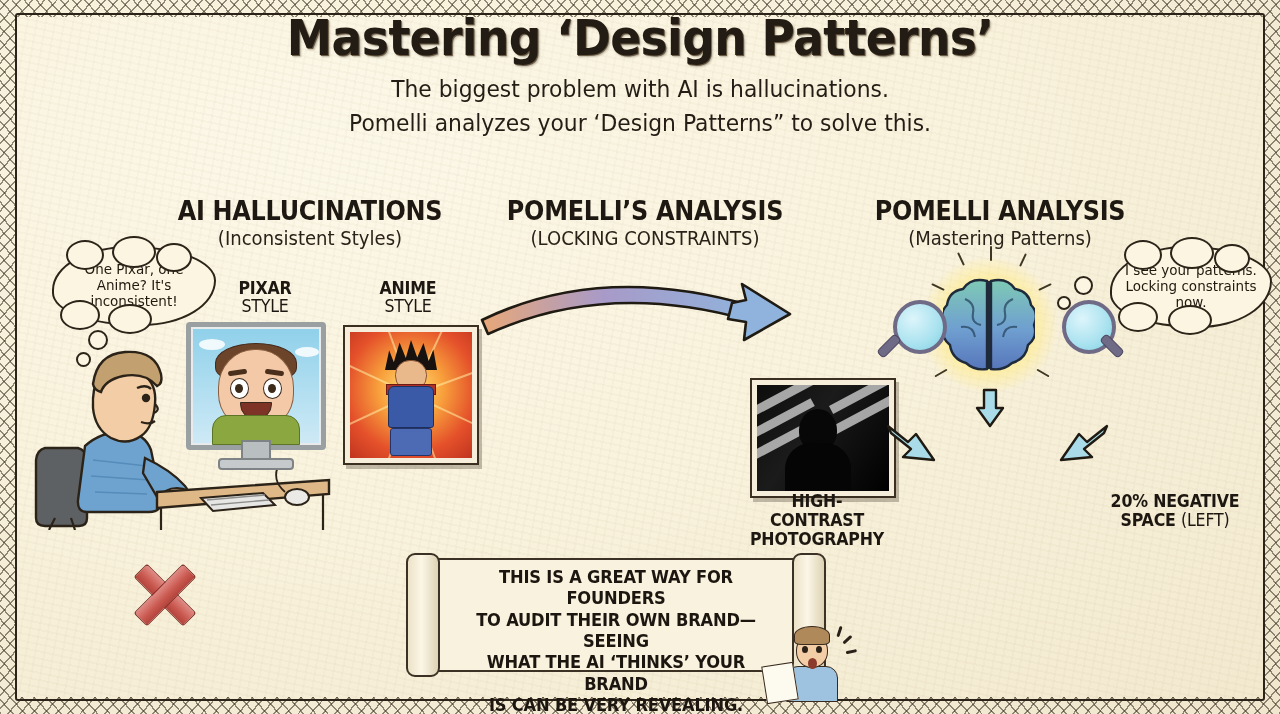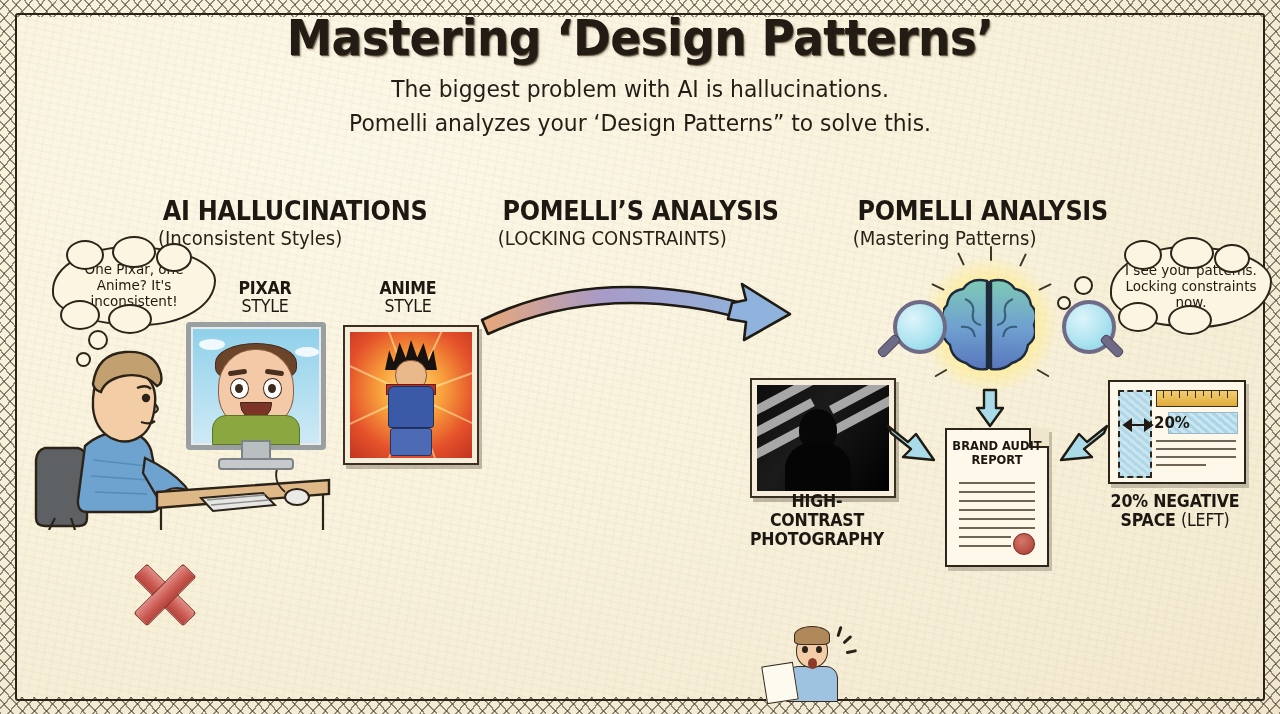--- a/index.html
+++ b/index.html
@@ -56,21 +56,21 @@
     text-shadow:1px 1px 0 #6a5a44, 2px 2px 2px rgba(70,58,40,.35);
   }
   .sub{
     position:absolute;left:0;right:0;text-align:center;
     font-size:23px;color:#241d15;font-weight:500;
     transform:scaleX(.95);
     font-family:"DejaVu Sans", sans-serif;
   }
   .sub1{top:76px;} .sub2{top:110px;}
 
-  .colhead{position:absolute;text-align:left;}
+  .colhead{position:absolute;text-align:center;}
   .colhead .h1{
     font-size:26px;font-weight:bold;color:#1e1812;letter-spacing:-.3px;
     font-family:"DejaVu Sans", sans-serif;transform:scaleX(.92);
   }
   .colhead .h2{
     font-size:19px;color:#2a2219;margin-top:1px;
     font-family:"DejaVu Sans", sans-serif;transform:scaleX(.95);
   }
   .caption{
     position:absolute;text-align:center;font-weight:bold;
@@ -452,74 +452,45 @@
   </div>
 
   <svg class="barrow" style="left:884px;top:420px;" width="56" height="52" viewBox="0 0 56 52">
     <path d="M4 6 l20 16 l8 -8 l18 26 l-31 -3 l8 -8 l-20 -16 z" fill="#a9dce8" stroke="#1f1a12" stroke-width="2.4" stroke-linejoin="round"></path>
   </svg>
 
   <svg class="barrow" style="left:1055px;top:420px;" width="56" height="52" viewBox="0 0 56 52">
     <path d="M52 6 l-20 16 l-8 -8 l-18 26 l31 -3 l-8 -8 l20 -16 z" fill="#a9dce8" stroke="#1f1a12" stroke-width="2.4" stroke-linejoin="round"></path>
   </svg>
 
-  <div class="doc" style="left:945px;top:428px;width:100px;height:135px;">
-    <div class="doc-fold"></div>
-    <div class="doc-title">
-      <div>BRAND AUDIT</div>
-      <div>REPORT</div>
-    </div>
-    <div class="doc-line" style="left:12px;right:12px;top:52px;"></div>
-    <div class="doc-line" style="left:12px;right:12px;top:61px;"></div>
-    <div class="doc-line" style="left:12px;right:12px;top:70px;"></div>
-    <div class="doc-line" style="left:12px;right:12px;top:79px;"></div>
-    <div class="doc-line" style="left:12px;right:12px;top:88px;"></div>
-    <div class="doc-line" style="left:12px;right:12px;top:97px;"></div>
-    <div class="doc-line" style="left:12px;right:36px;top:106px;"></div>
-    <div class="doc-line" style="left:12px;right:36px;top:115px;"></div>
-    <div class="seal" style="right:12px;bottom:10px;"></div>
-  </div>
-
-  <div class="nsp" style="left:1108px;top:380px;width:134px;height:100px;">
-    <div class="ruler" style="left:46px;top:8px;width:80px;height:15px;">
-      <div class="ruler-t" style="left:6px;height:7px;"></div>
-      <div class="ruler-t" style="left:14px;height:5px;"></div>
-      <div class="ruler-t" style="left:22px;height:7px;"></div>
-      <div class="ruler-t" style="left:30px;height:5px;"></div>
-      <div class="ruler-t" style="left:38px;height:7px;"></div>
-      <div class="ruler-t" style="left:46px;height:5px;"></div>
-      <div class="ruler-t" style="left:54px;height:7px;"></div>
-      <div class="ruler-t" style="left:62px;height:5px;"></div>
-      <div class="ruler-t" style="left:70px;height:7px;"></div>
-    </div>
-    <div class="ns-dash" style="left:8px;top:8px;width:30px;height:84px;"></div>
-    <div class="ns-block" style="left:58px;top:30px;width:68px;height:20px;"></div>
-    <div class="ns-line" style="left:46px;width:80px;top:58px;"></div>
-    <div class="ns-line" style="left:46px;width:80px;top:66px;"></div>
-    <div class="ns-line" style="left:46px;width:80px;top:74px;"></div>
-    <div class="ns-line" style="left:46px;width:50px;top:82px;"></div>
-    <div class="ns-20" style="left:44px;top:32px;">20%</div>
-    <svg style="position:absolute;left:12px;top:36px;" width="32" height="14" viewBox="0 0 32 14">
-      <path d="M2 7 l7 -5 l0 10 z M30 7 l-7 -5 l0 10 z M8 7 l16 0" stroke="#1f1a12" stroke-width="2" fill="#1f1a12"></path>
-    </svg>
-  </div>
+
   <div class="caption" style="left:1100px;top:492px;width:150px;">
     <div>20% NEGATIVE</div>
     <div>
       <span>SPACE</span>
       <span class="lt">(LEFT)</span>
     </div>
   </div>
 
   <div class="xmark" style="left:122px;top:552px;width:86px;height:86px;">
     <div class="xbar" style="transform:translate(-50%,-50%) rotate(45deg);"></div>
     <div class="xbar" style="transform:translate(-50%,-50%) rotate(-45deg);"></div>
   </div>
 
 
+  <div class="scroll" style="left:412px;top:558px;width:408px;height:110px;">
+    <div class="roll" style="left:-6px;"></div>
+    <div class="roll" style="right:-6px;"></div>
+    <div class="scroll-txt">
+      <div>THIS IS A GREAT WAY FOR FOUNDERS</div>
+      <div>TO AUDIT THEIR OWN BRAND—SEEING</div>
+      <div>WHAT THE AI ‘THINKS’ YOUR BRAND</div>
+      <div>IS CAN BE VERY REVEALING.</div>
+    </div>
+  </div>
 
   <div style="position:absolute;left:768px;top:608px;width:96px;height:100px;">
     <div class="kid-body" style="left:18px;top:58px;"></div>
     <div class="kid-head" style="left:28px;top:26px;"></div>
     <div class="kid-hair" style="left:26px;top:18px;"></div>
     <div class="kid-eye" style="left:34px;top:38px;"></div>
     <div class="kid-eye" style="left:48px;top:38px;"></div>
     <div class="kid-mouth" style="left:40px;top:50px;"></div>
     <div class="kid-paper" style="left:-4px;top:56px;"></div>
     <div class="excl" style="left:70px;top:18px;transform:rotate(18deg);"></div>

